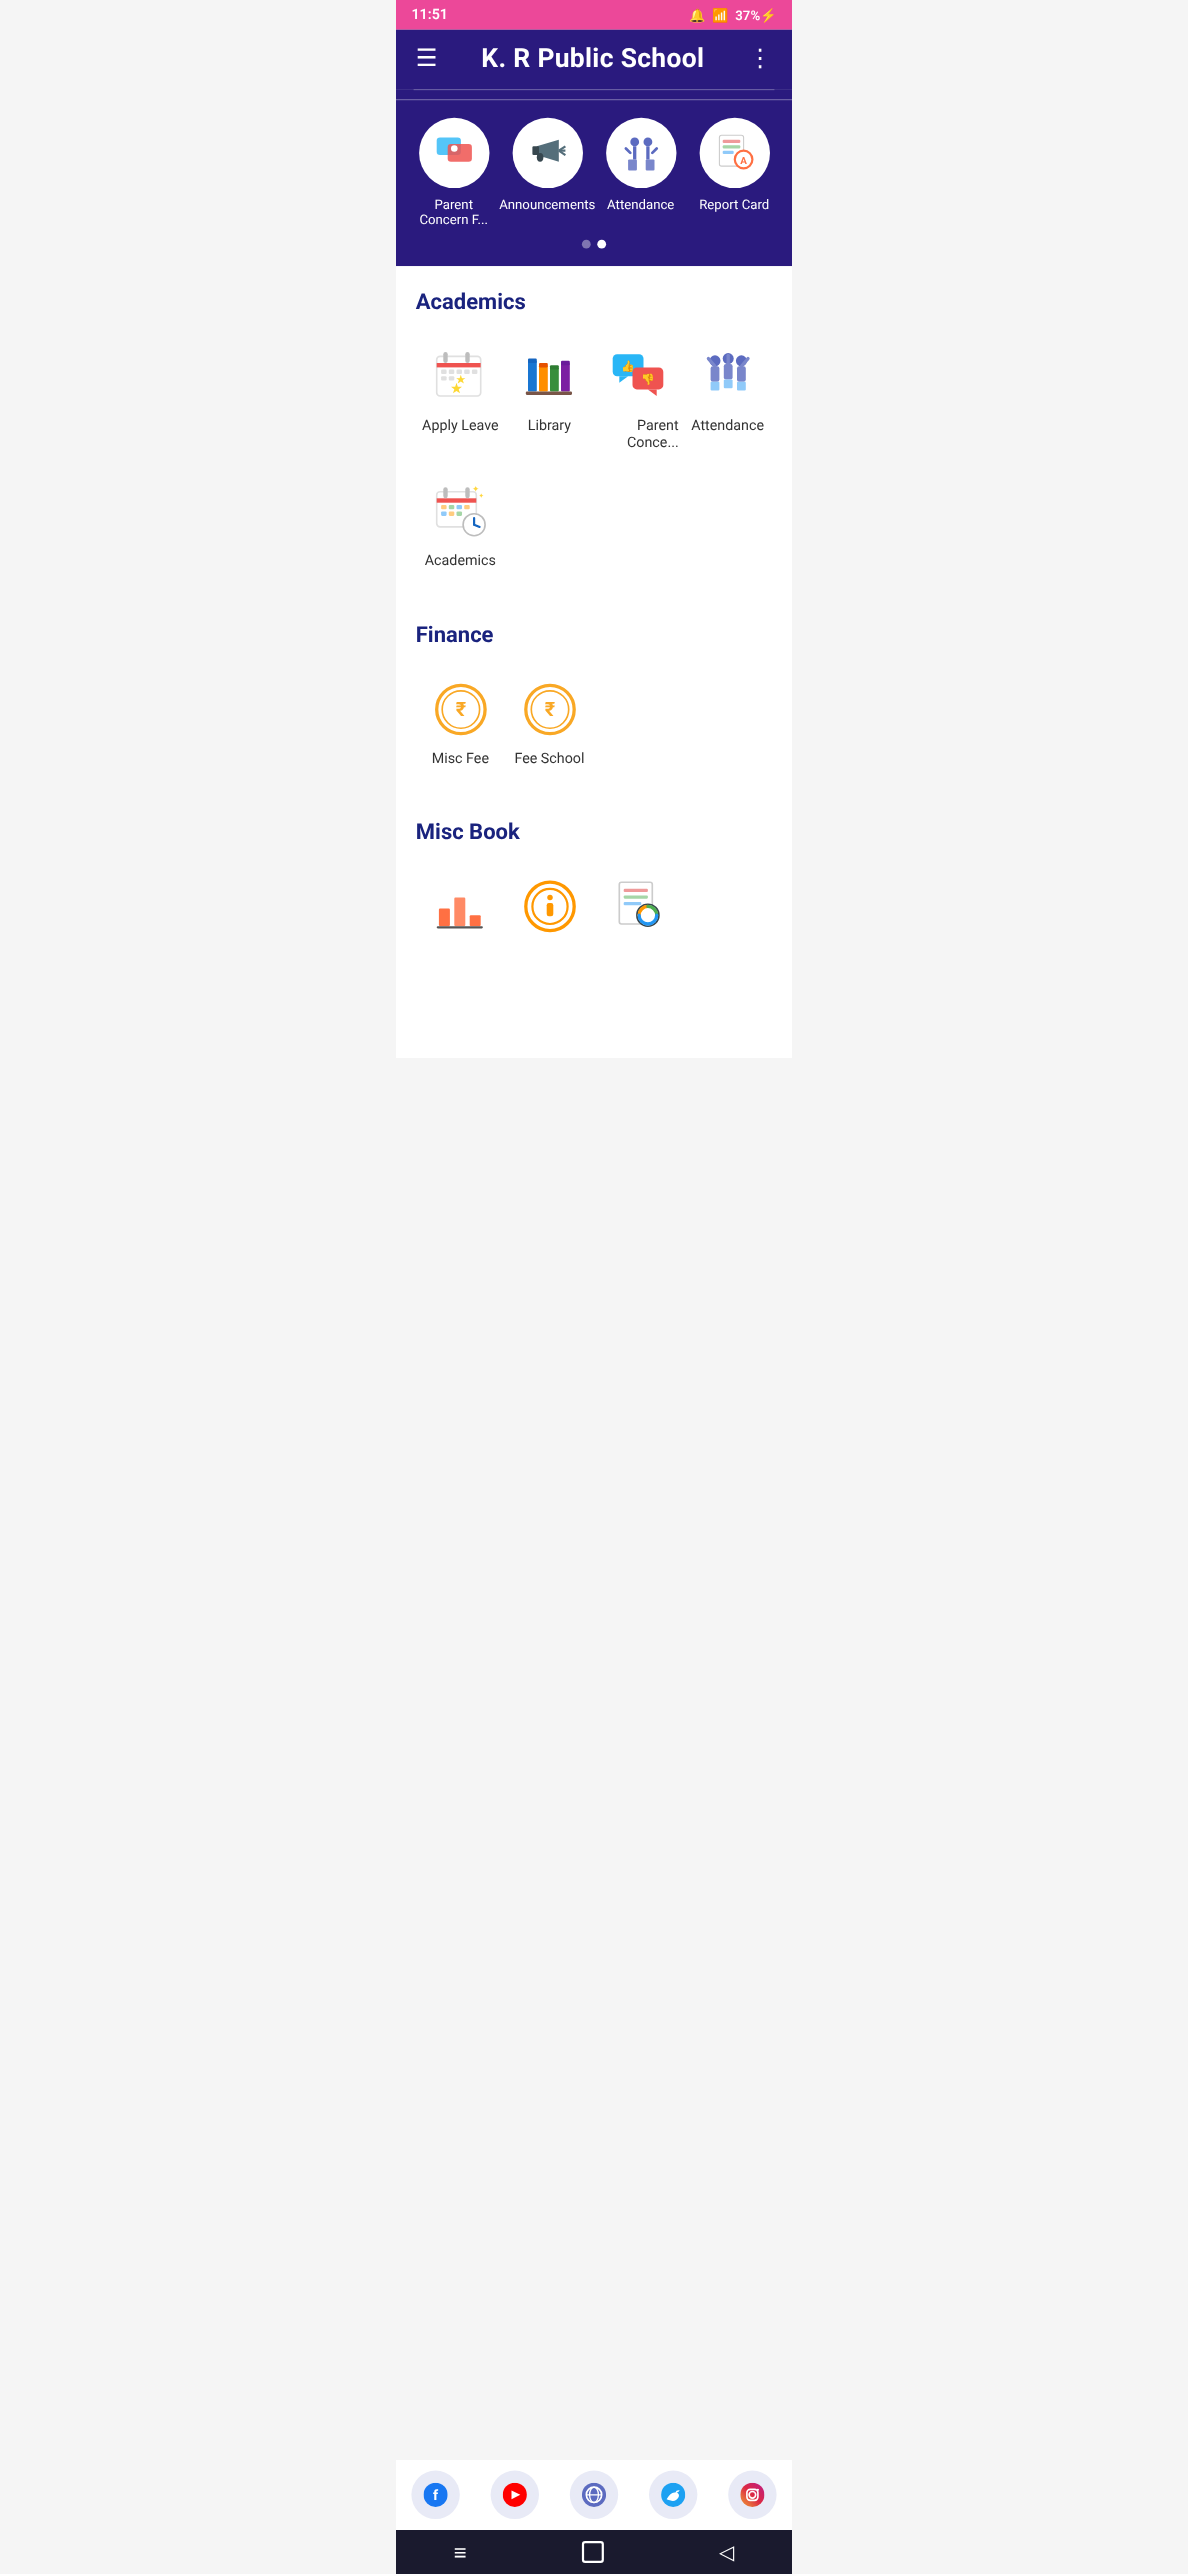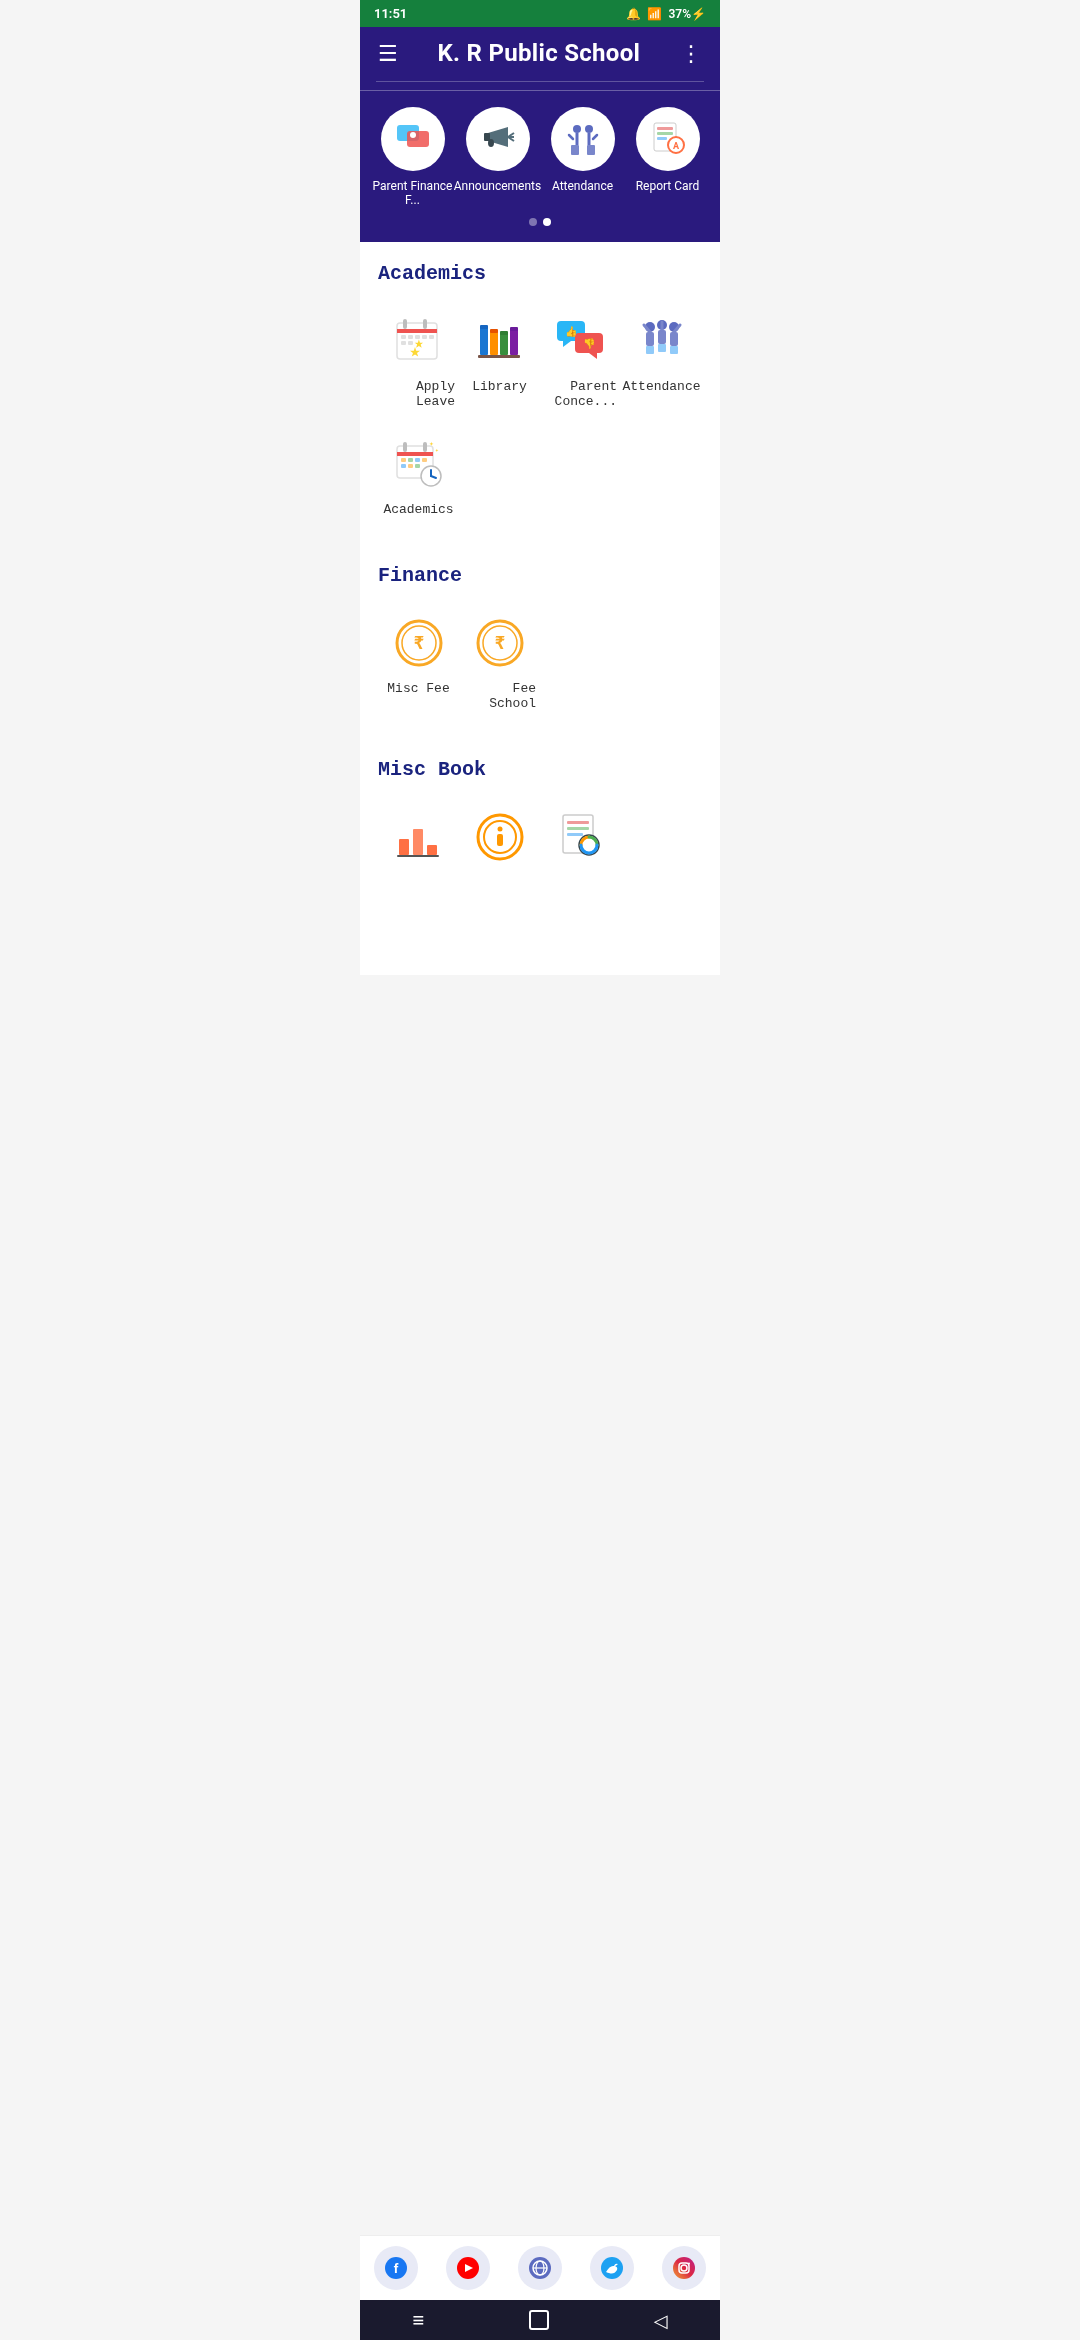--- a/index.html
+++ b/index.html
@@ -9,21 +9,21 @@
       background: #f5f5f5;
       width: 360px;
       min-height: 780px;
       margin: 0 auto;
       position: relative;
       overflow-x: hidden;
     }
 
     
     .status-bar {
-      background: #15803d;
+      background: #ec4899;
       color: white;
       display: flex;
       justify-content: space-between;
       align-items: flex-end;
       padding: 6px 14px;
       font-size: 13px;
       font-weight: 600;
     }
     .status-right {
       display: flex;
@@ -107,21 +107,20 @@
 
     
     .main-content {
       background: white;
       padding: 0 0 80px;
     }
 
     
     .section {
       padding: 20px 18px 10px;
-      font-family: Liberation Mono, monospace;
     }
     .section-title {
       font-size: 20px;
       font-weight: 700;
       color: #1a237e;
       margin-bottom: 18px;
     }
 
     
     .grid-items {
@@ -251,21 +250,21 @@
   <div class="quick-access-items">
     <div class="quick-item">
       <div class="quick-item-circle">
 
         <svg width="36" height="36" viewBox="0 0 36 36">
           <rect x="2" y="4" width="22" height="16" rx="3" fill="#29b6f6" opacity="0.8"></rect>
           <rect x="12" y="10" width="22" height="16" rx="3" fill="#ef5350" opacity="0.85"></rect>
           <circle cx="18" cy="14" r="3" fill="white"></circle>
         </svg>
       </div>
-      <span class="quick-item-label">Parent Finance F...</span>
+      <span class="quick-item-label">Parent Concern F...</span>
     </div>
     <div class="quick-item">
       <div class="quick-item-circle">
         <svg width="36" height="36" viewBox="0 0 36 36">
           <polygon points="8,12 28,6 28,26 8,20" fill="#546e7a"></polygon>
           <rect x="4" y="12" width="6" height="8" rx="1" fill="#37474f"></rect>
           <line x1="28" y1="16" x2="34" y2="12" stroke="#546e7a" stroke-width="2"></line>
           <line x1="28" y1="16" x2="34" y2="16" stroke="#546e7a" stroke-width="2"></line>
           <line x1="28" y1="16" x2="34" y2="20" stroke="#546e7a" stroke-width="2"></line>
           <ellipse cx="11" cy="22" rx="3" ry="4" fill="#37474f"></ellipse>

